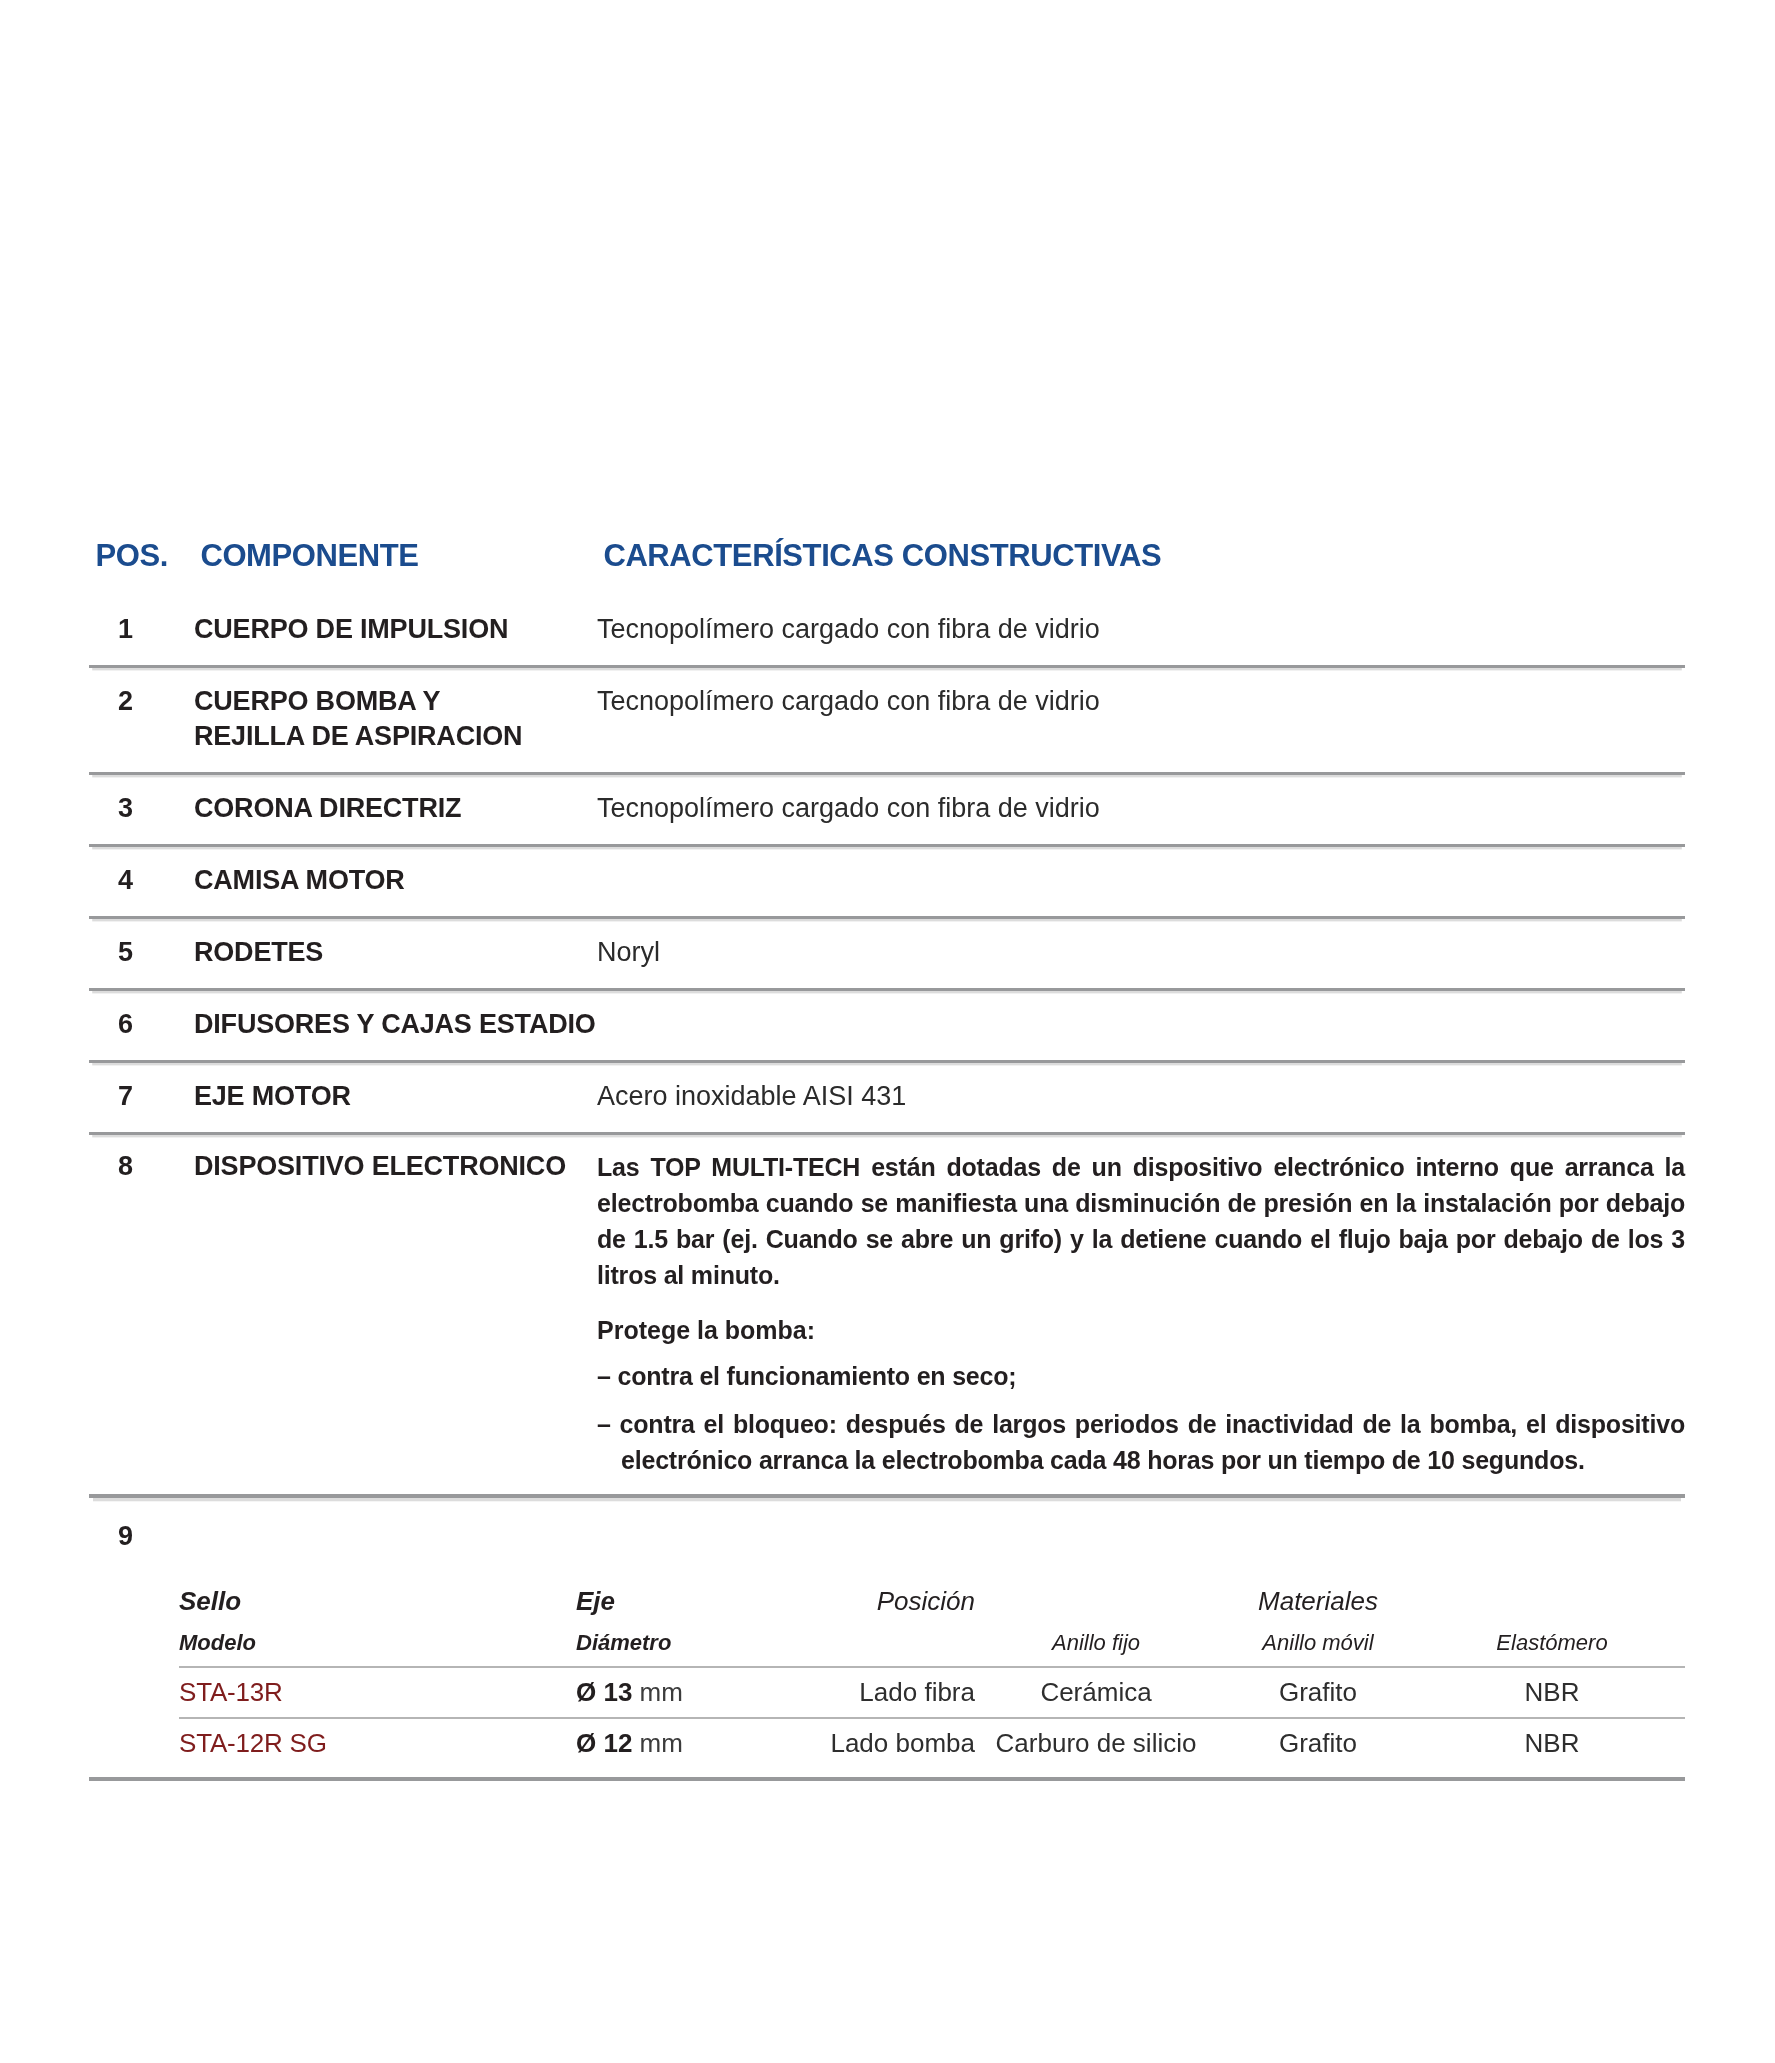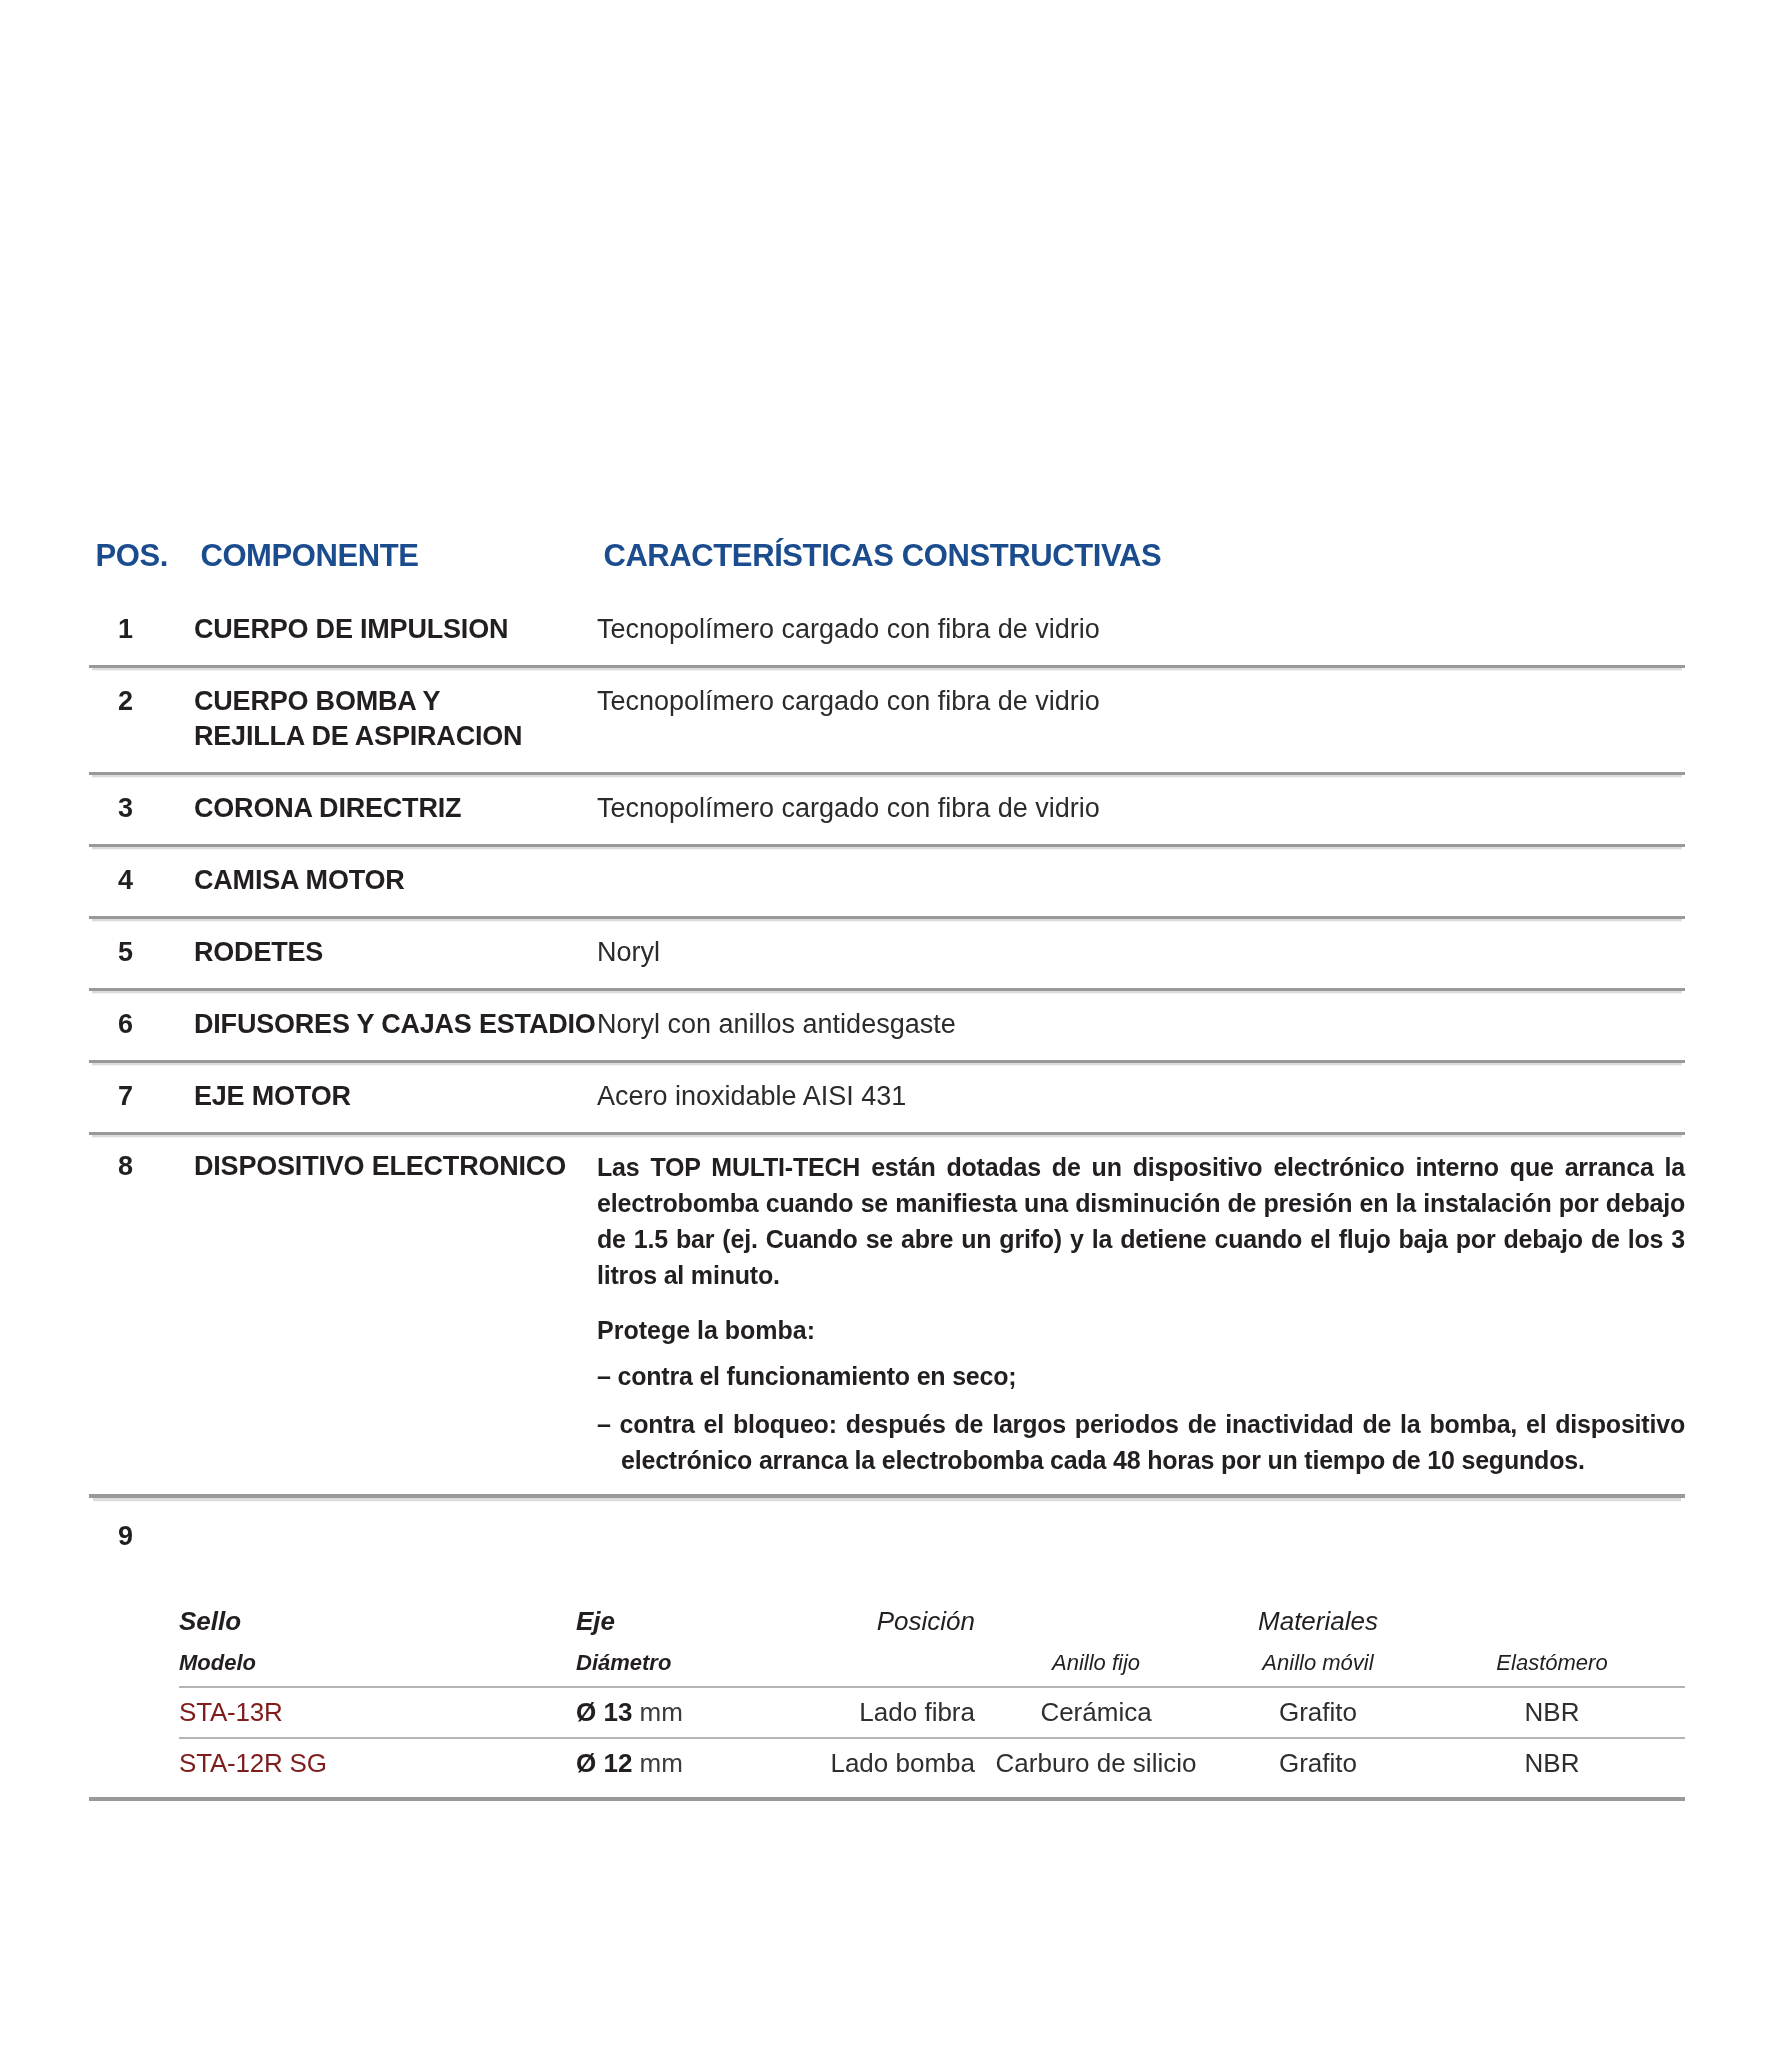--- a/index.html
+++ b/index.html
@@ -88,21 +88,21 @@
   .row9 { padding: 21px 0 0 0; }
   .row9-title {
     font-weight: bold;
     font-size: 27px;
     line-height: 34px;
     letter-spacing: -0.2px;
     margin-left: 16px;
   }
 
   
-  .seal-table { margin: 52px 0 0 90px; width: 1506px; }
+  .seal-table { margin: 32px 0 0 90px; width: 1506px; }
   .seal-row { display: flex; align-items: baseline; }
   .sc1 { flex: 0 0 397px; text-align: left; }
   .sc2 { flex: 0 0 218px; text-align: left; }
   .sc3 { flex: 0 0 181px; text-align: right; }
   .sc4 { flex: 0 0 242px; text-align: center; }
   .sc5 { flex: 0 0 202px; text-align: center; }
   .sc6 { flex: 0 0 266px; text-align: center; }
 
   .group-hdr { font-size: 26px; line-height: 31px; font-style: italic; }
   .group-hdr .ghead-bold { font-weight: bold; }
@@ -170,21 +170,20 @@
 
   <div class="row main-row">
     <div class="col-pos cell-pos">5</div>
     <div class="col-comp cell-comp">RODETES</div>
     <div class="col-char cell-char">Noryl</div>
   </div>
 
   <div class="row main-row">
     <div class="col-pos cell-pos">6</div>
     <div class="col-comp cell-comp">DIFUSORES Y CAJAS ESTADIO</div>
-    <div class="col-char cell-char">Noryl con anillos antidesgaste</div>
   </div>
 
   <div class="row main-row">
     <div class="col-pos cell-pos">7</div>
     <div class="col-comp cell-comp">EJE MOTOR</div>
     <div class="col-char cell-char">Acero inoxidable AISI 431</div>
   </div>
 </div>
 
   <div class="row main-row row8">

